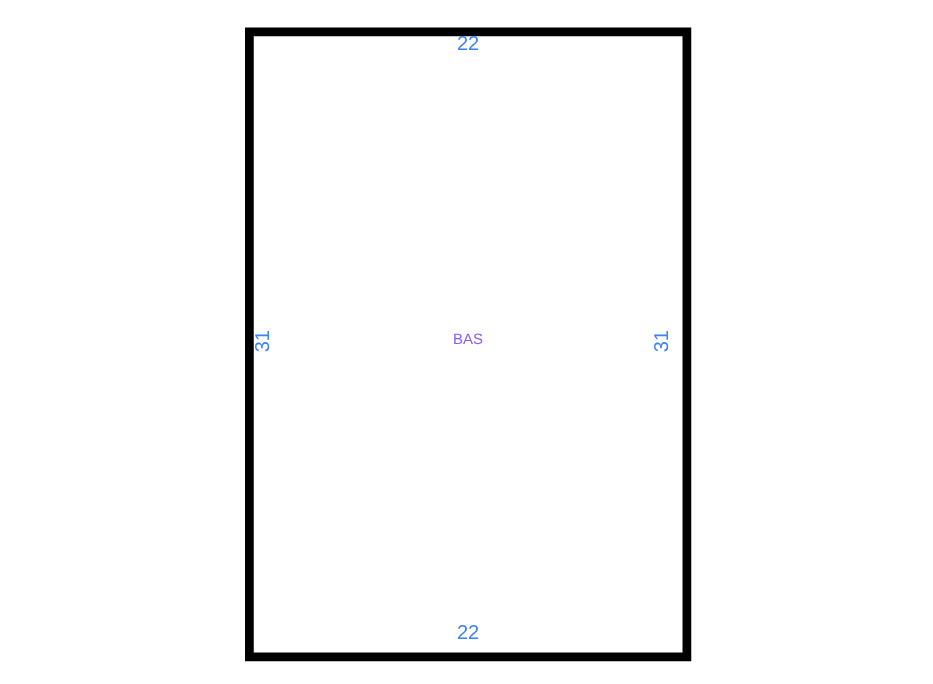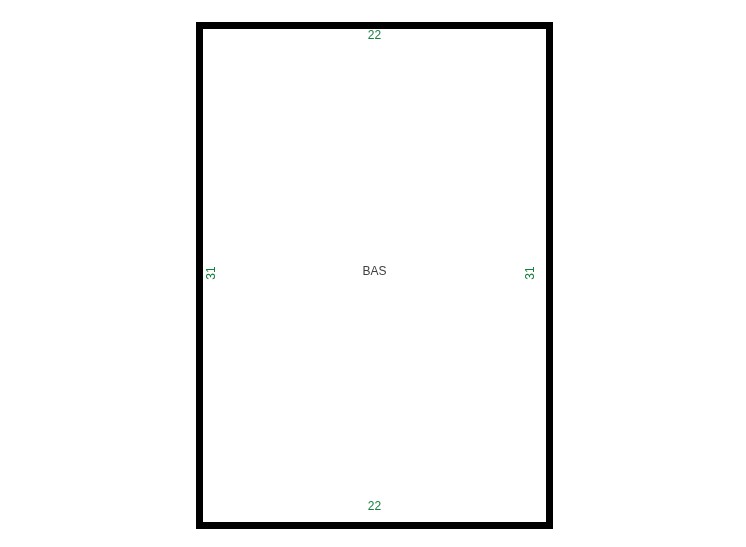--- a/index.html
+++ b/index.html
@@ -21,23 +21,23 @@
     left: 196px;
     top: 22px;
     width: 357px;
     height: 507px;
     box-sizing: border-box;
     border: 7px solid #000000;
     background: #ffffff;
   }
   .dim-label {
     position: absolute;
-    font-size: 12px;
+    font-size: 16px;
     line-height: 13px;
-    color: #15803d;
+    color: #3b82f6;
     white-space: nowrap;
   }
   .dim-top {
     left: 196px;
     top: 29px;
     width: 357px;
     text-align: center;
   }
   .dim-bottom {
     left: 196px;
@@ -58,21 +58,21 @@
   .area-name {
     position: absolute;
     left: 196px;
     top: 22px;
     width: 357px;
     height: 497px;
     display: flex;
     align-items: center;
     justify-content: center;
     font-size: 12px;
-    color: #404040;
+    color: #8b5cf6;
     pointer-events: none;
   }
 </style>
 </head>
 <body>
 
 <div class="sketch-canvas">
 
   <div class="area-outline"></div>
 

